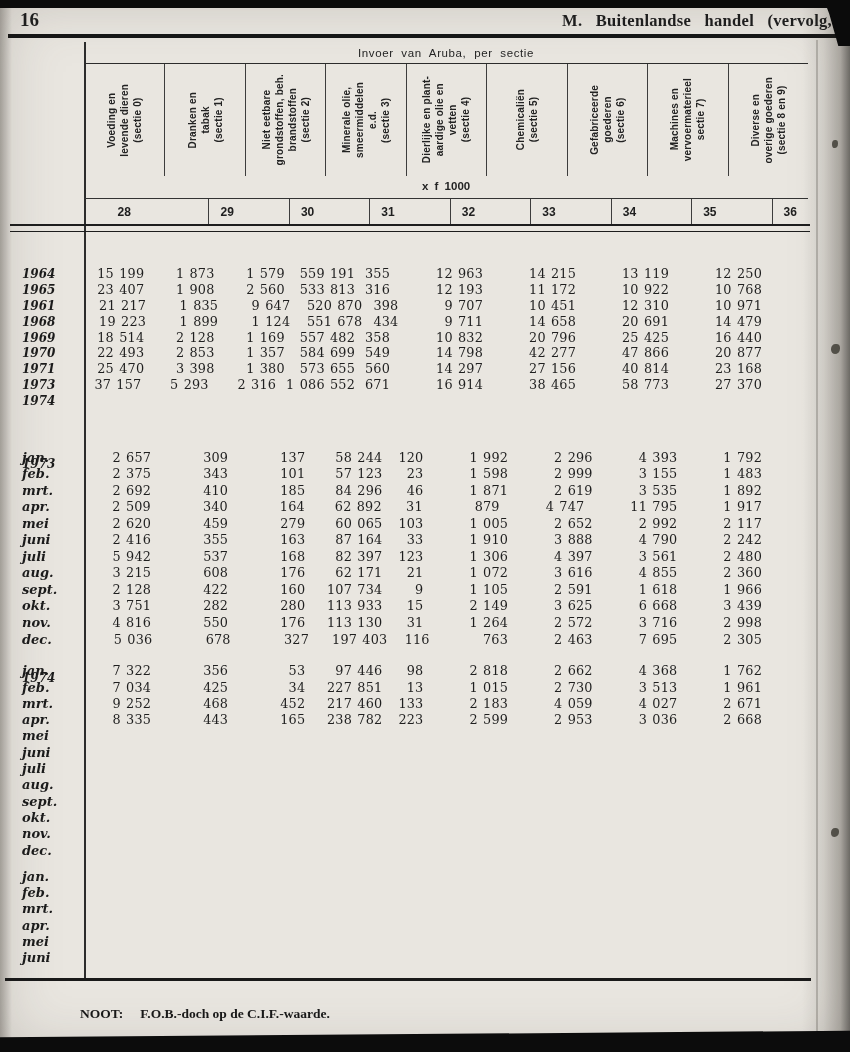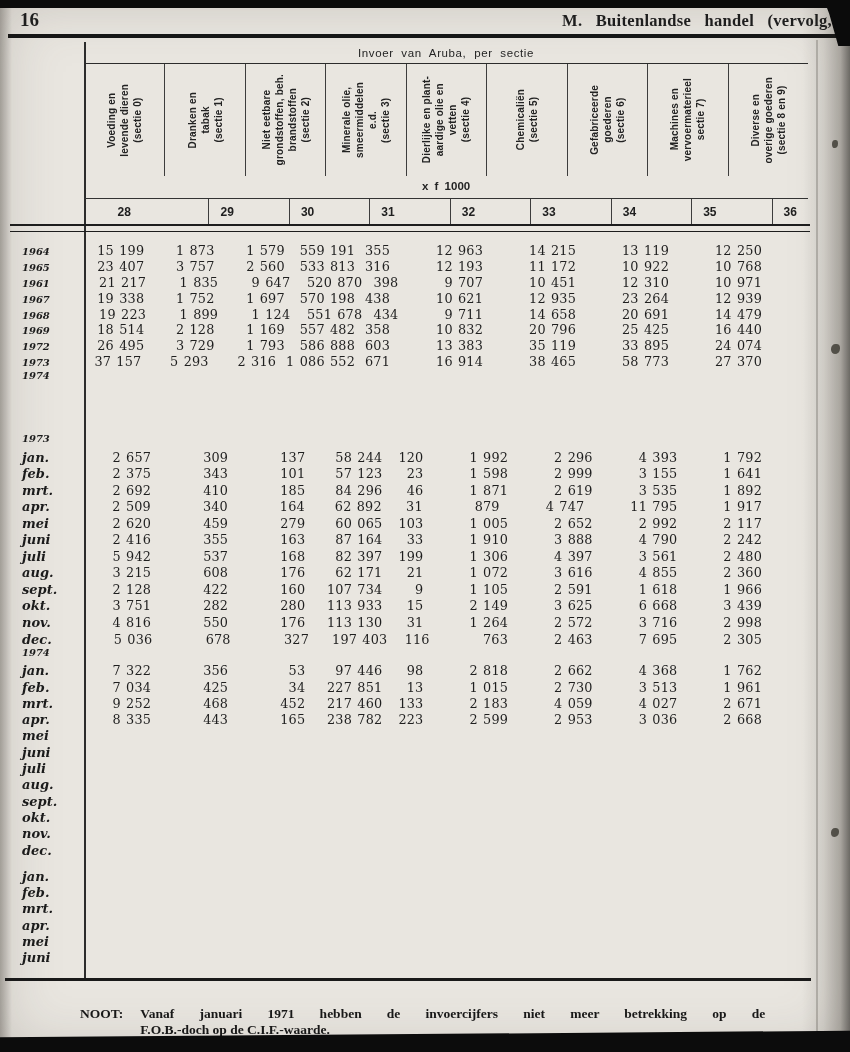--- a/index.html
+++ b/index.html
@@ -53,21 +53,21 @@
   .rule-bottom{position:absolute;left:-5px;top:936px;width:806px;height:3px;background:#191919;}
 
   
   .sec{position:absolute;left:0;right:0;}
   .sec0{top:201px;--rh:15.9px;}
   .sec1{top:391px;--rh:16.55px;}
   .sec2{top:605px;--rh:16.3px;}
   .sec3{top:827px;--rh:16.2px;}
   .trow{display:grid;grid-template-columns:74px repeat(9,1fr);height:var(--rh);align-items:baseline;}
   .rl{padding-left:12px;font:italic 700 13px "DejaVu Serif",serif;color:#1b1b1b;white-space:nowrap;}
-  .trow.year .rl{font-size:10px;}
+  .trow.year .rl{font-size:12px;margin-top:24px;}
   .cv{text-align:right;padding-right:10px;font:400 12.8px "DejaVu Serif",serif;
       letter-spacing:.2px;word-spacing:1px;color:#1f1f1f;white-space:nowrap;}
   .cv.wide{padding-right:46px;}
 
   
   .noot{position:absolute;left:80px;top:988px;width:700px;display:flex;gap:17px;
         font:700 13.5px "Liberation Serif",serif;color:#181818;margin-top:18px;}
   .noot-lines{width:625px;}
   .noot-l1{text-align:justify;text-align-last:justify;}
 </style>
@@ -155,21 +155,21 @@
             <div class="cv">559 191</div>
             <div class="cv wide">355</div>
             <div class="cv wide">12 963</div>
             <div class="cv wide">14 215</div>
             <div class="cv wide">13 119</div>
             <div class="cv wide">12 250</div>
           </div>
           <div class="trow year">
             <div class="rl">1965</div>
             <div class="cv">23 407</div>
-            <div class="cv">3 757</div>
+            <div class="cv">1 908</div>
             <div class="cv">2 560</div>
             <div class="cv">533 813</div>
             <div class="cv wide">316</div>
             <div class="cv wide">12 193</div>
             <div class="cv wide">11 172</div>
             <div class="cv wide">10 922</div>
             <div class="cv wide">10 768</div>
           </div>
           <div class="trow year">
             <div class="rl">1961</div>
@@ -177,32 +177,20 @@
             <div class="cv">1 835</div>
             <div class="cv">9 647</div>
             <div class="cv">520 870</div>
             <div class="cv wide">398</div>
             <div class="cv wide">9 707</div>
             <div class="cv wide">10 451</div>
             <div class="cv wide">12 310</div>
             <div class="cv wide">10 971</div>
           </div>
           <div class="trow year">
-            <div class="rl">1967</div>
-            <div class="cv">19 338</div>
-            <div class="cv">1 752</div>
-            <div class="cv">1 697</div>
-            <div class="cv">570 198</div>
-            <div class="cv wide">438</div>
-            <div class="cv wide">10 621</div>
-            <div class="cv wide">12 935</div>
-            <div class="cv wide">23 264</div>
-            <div class="cv wide">12 939</div>
-          </div>
-          <div class="trow year">
             <div class="rl">1968</div>
             <div class="cv">19 223</div>
             <div class="cv">1 899</div>
             <div class="cv">1 124</div>
             <div class="cv">551 678</div>
             <div class="cv wide">434</div>
             <div class="cv wide">9 711</div>
             <div class="cv wide">14 658</div>
             <div class="cv wide">20 691</div>
             <div class="cv wide">14 479</div>
@@ -213,30 +201,42 @@
             <div class="cv">2 128</div>
             <div class="cv">1 169</div>
             <div class="cv">557 482</div>
             <div class="cv wide">358</div>
             <div class="cv wide">10 832</div>
             <div class="cv wide">20 796</div>
             <div class="cv wide">25 425</div>
             <div class="cv wide">16 440</div>
           </div>
           <div class="trow year">
-            <div class="rl">1972</div>
-            <div class="cv">26 495</div>
-            <div class="cv">3 729</div>
-            <div class="cv">1 793</div>
-            <div class="cv">586 888</div>
-            <div class="cv wide">603</div>
-            <div class="cv wide">13 383</div>
-            <div class="cv wide">35 119</div>
-            <div class="cv wide">33 895</div>
-            <div class="cv wide">24 074</div>
+            <div class="rl">1970</div>
+            <div class="cv">22 493</div>
+            <div class="cv">2 853</div>
+            <div class="cv">1 357</div>
+            <div class="cv">584 699</div>
+            <div class="cv wide">549</div>
+            <div class="cv wide">14 798</div>
+            <div class="cv wide">42 277</div>
+            <div class="cv wide">47 866</div>
+            <div class="cv wide">20 877</div>
+          </div>
+          <div class="trow year">
+            <div class="rl">1971</div>
+            <div class="cv">25 470</div>
+            <div class="cv">3 398</div>
+            <div class="cv">1 380</div>
+            <div class="cv">573 655</div>
+            <div class="cv wide">560</div>
+            <div class="cv wide">14 297</div>
+            <div class="cv wide">27 156</div>
+            <div class="cv wide">40 814</div>
+            <div class="cv wide">23 168</div>
           </div>
           <div class="trow year">
             <div class="rl">1973</div>
             <div class="cv">37 157</div>
             <div class="cv">5 293</div>
             <div class="cv">2 316</div>
             <div class="cv">1 086 552</div>
             <div class="cv wide">671</div>
             <div class="cv wide">16 914</div>
             <div class="cv wide">38 465</div>
@@ -284,21 +284,21 @@
           <div class="trow month">
             <div class="rl">feb.</div>
             <div class="cv">2 375</div>
             <div class="cv">343</div>
             <div class="cv">101</div>
             <div class="cv">57 123</div>
             <div class="cv wide">23</div>
             <div class="cv wide">1 598</div>
             <div class="cv wide">2 999</div>
             <div class="cv wide">3 155</div>
-            <div class="cv wide">1 641</div>
+            <div class="cv wide">1 483</div>
           </div>
           <div class="trow month">
             <div class="rl">mrt.</div>
             <div class="cv">2 692</div>
             <div class="cv">410</div>
             <div class="cv">185</div>
             <div class="cv">84 296</div>
             <div class="cv wide">46</div>
             <div class="cv wide">1 871</div>
             <div class="cv wide">2 619</div>
@@ -340,21 +340,21 @@
             <div class="cv wide">3 888</div>
             <div class="cv wide">4 790</div>
             <div class="cv wide">2 242</div>
           </div>
           <div class="trow month">
             <div class="rl">juli</div>
             <div class="cv">5 942</div>
             <div class="cv">537</div>
             <div class="cv">168</div>
             <div class="cv">82 397</div>
-            <div class="cv wide">199</div>
+            <div class="cv wide">123</div>
             <div class="cv wide">1 306</div>
             <div class="cv wide">4 397</div>
             <div class="cv wide">3 561</div>
             <div class="cv wide">2 480</div>
           </div>
           <div class="trow month">
             <div class="rl">aug.</div>
             <div class="cv">3 215</div>
             <div class="cv">608</div>
             <div class="cv">176</div>
@@ -646,21 +646,20 @@
             <div class="cv wide"></div>
           </div>
         </div>
       </div>
     <div class="rule-bottom"></div>
   </div>
 
   <div class="noot">
     <div>NOOT:</div>
     <div class="noot-lines">
-      <div class="noot-l1">Vanaf januari 1971 hebben de invoercijfers niet meer betrekking op de</div>
       <div class="noot-l2">F.O.B.-doch op de C.I.F.-waarde.</div>
     </div>
   </div>
 
   <div class="edge-left"></div>
   <div class="edge-right"></div>
   <div class="crease"></div>
   <div class="fleck" style="right:12px;top:140px;width:6px;height:8px;"></div>
   <div class="fleck" style="right:10px;top:344px;width:9px;height:10px;"></div>
   <div class="fleck" style="right:11px;top:828px;width:8px;height:9px;"></div>

